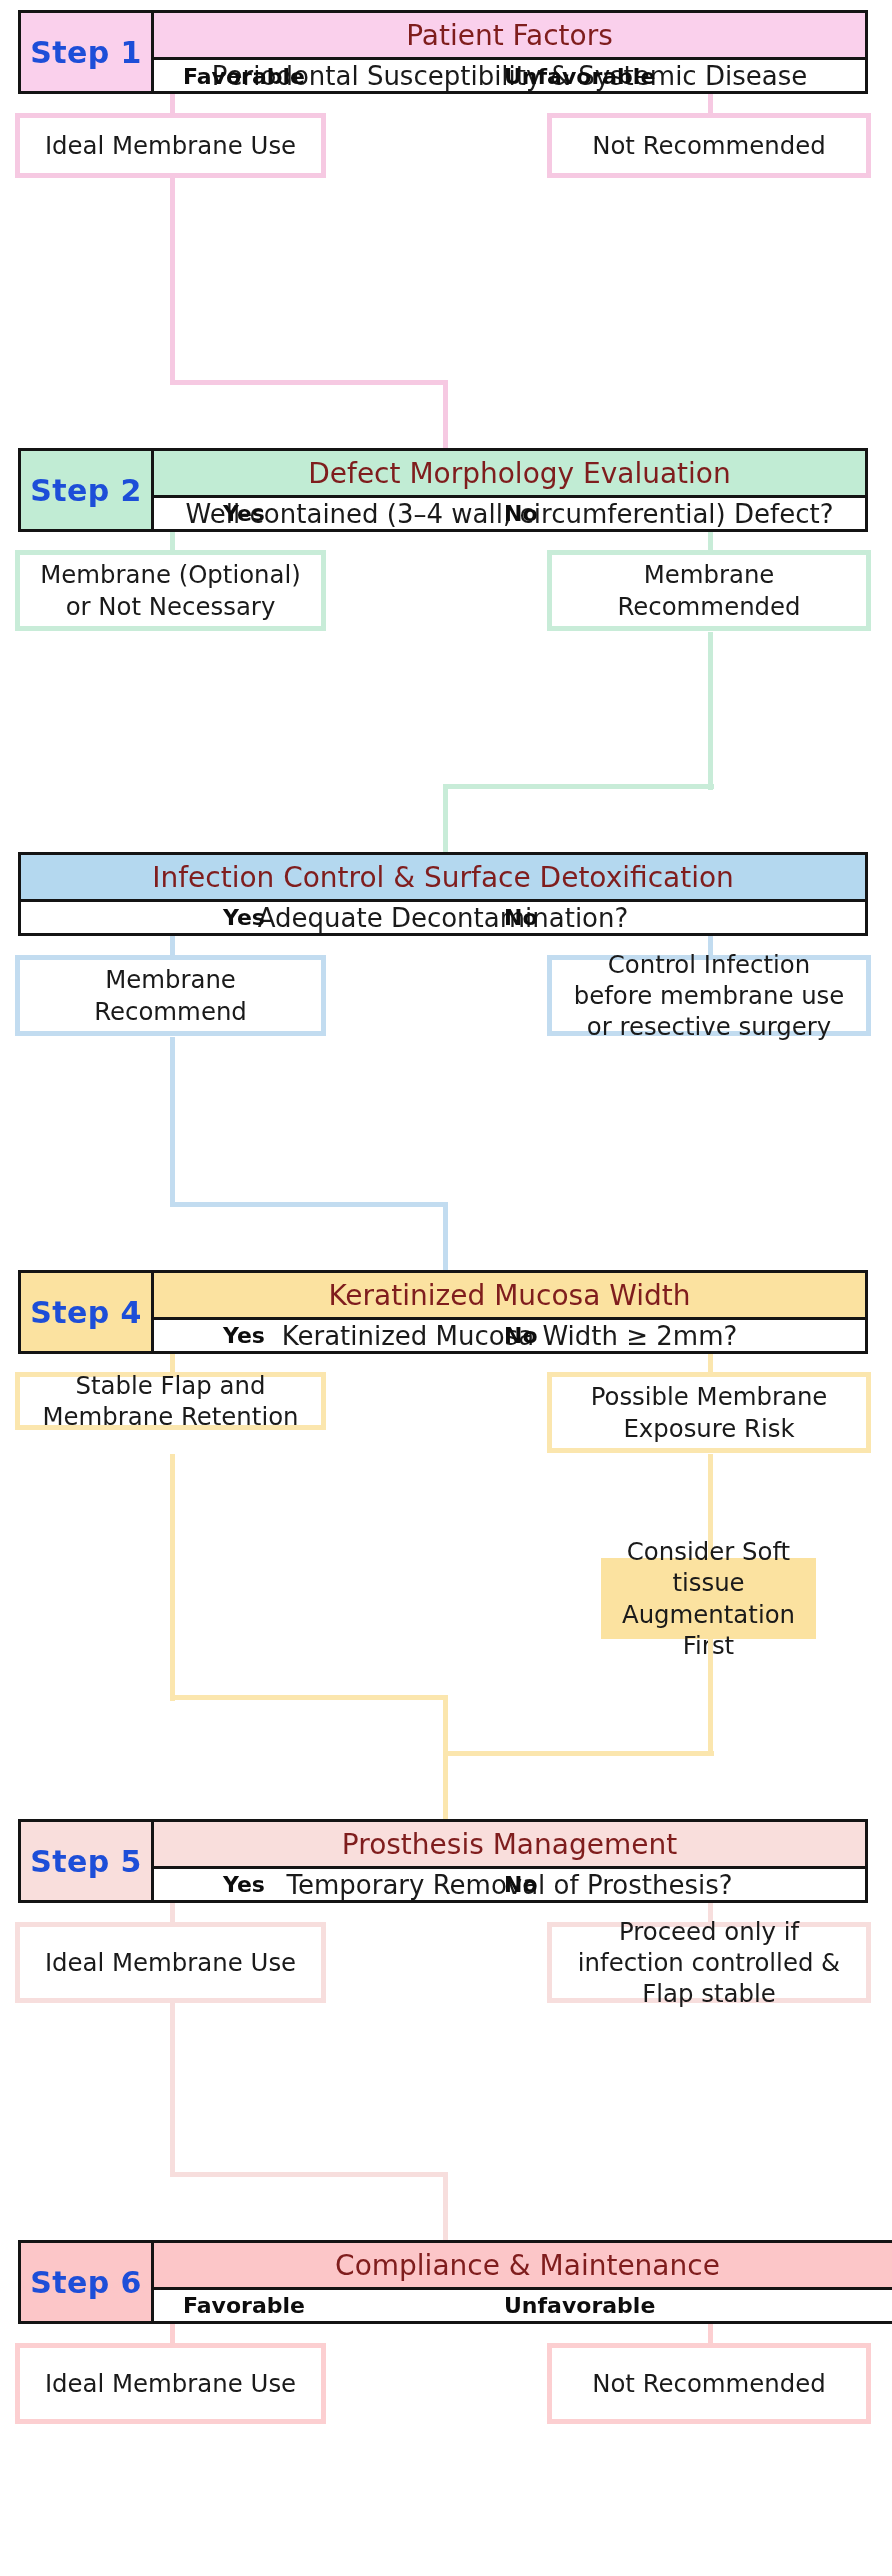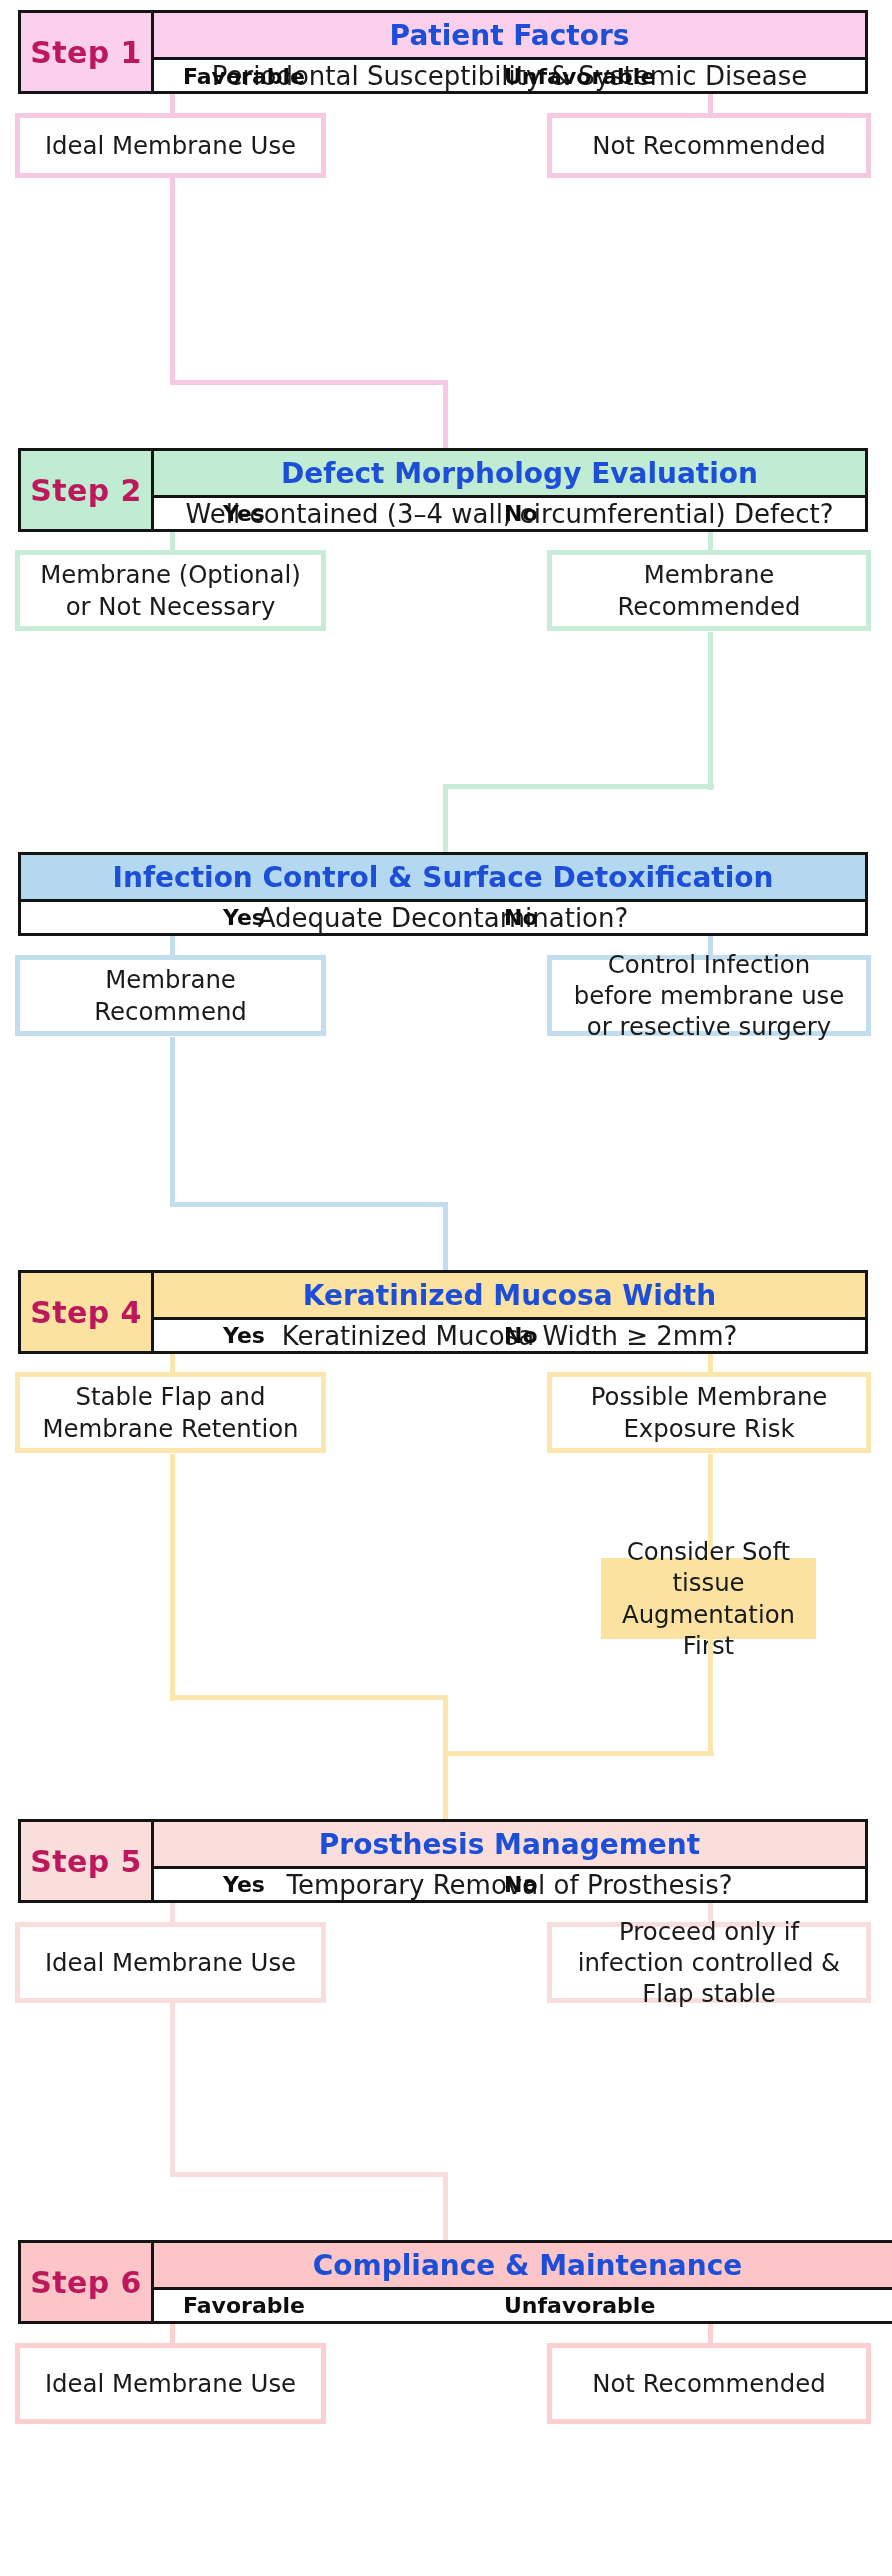--- a/index.html
+++ b/index.html
@@ -25,39 +25,39 @@
   }
   .step-cell{
     flex:0 0 133px;
     display:flex;
     align-items:center;
     justify-content:center;
     border-right:3.7px solid #141414;
     box-sizing:border-box;
     font-weight:bold;
     font-size:30px;
-    color:#be185d;
+    color:#1d4ed8;
     letter-spacing:0.4px;
   }
   .step-right{
     flex:1 1 auto;
     display:flex;
     flex-direction:column;
     min-width:0;
   }
   .step-title{
     flex:0 0 47px;
     display:flex;
     align-items:center;
     justify-content:center;
     border-bottom:3.7px solid #141414;
     box-sizing:border-box;
-    font-weight:bold;
+    font-weight:normal;
     font-size:28px;
-    color:#1d4ed8;
+    color:#7f1d1d;
     white-space:nowrap;
   }
   .step-sub{
     flex:1 1 auto;
     display:flex;
     align-items:center;
     justify-content:center;
     background:#ffffff;
     font-size:26px;
     color:#1a1a1a;
@@ -162,21 +162,21 @@
       <div class="step-cell" style="background: rgb(251, 226, 160);">
         <span>Step 4</span>
       </div>
       <div class="step-right">
         <div class="step-title" style="background: rgb(251, 226, 160);">Keratinized Mucosa Width</div>
         <div class="step-sub">Keratinized Mucosa Width ≥ 2mm?</div>
       </div>
     </div>
     <div class="branch-label" style="top: 1323px; left: 244px; transform: translateX(-50%);">Yes</div>
     <div class="branch-label" style="top: 1323px; left: 504px;">No</div>
-    <div class="out-box" style="left: 15px; top: 1372px; width: 311px; height: 81px; border-color: rgb(251, 230, 174);">Stable Flap and<br>Membrane Retention</div>
+    <div class="out-box" style="left: 15px; top: 1372px; width: 311px; height: 58px; border-color: rgb(251, 230, 174);">Stable Flap and<br>Membrane Retention</div>
     <div class="out-box" style="left: 547px; top: 1372px; width: 324px; height: 81px; border-color: rgb(251, 230, 174);">Possible Membrane<br>Exposure Risk</div>
     <div class="conn" style="left: 708px; top: 1454px; width: 5.2px; height: 104px; background: rgb(251, 230, 174);"></div>
     <div class="out-box filled" style="left: 601px; top: 1558px; width: 215px; height: 81px; background: rgb(251, 226, 160);">Consider Soft tissue<br>Augmentation First</div>
     <div class="conn" style="left: 708px; top: 1639px; width: 5.2px; height: 117px; background: rgb(251, 230, 174);"></div>
     <div class="conn" style="left: 170px; top: 1454px; width: 5.2px; height: 247px; background: rgb(251, 230, 174);"></div>
     <div class="conn" style="left: 170px; top: 1695px; width: 278px; height: 5.2px; background: rgb(251, 230, 174);"></div>
     <div class="conn" style="left: 443px; top: 1695px; width: 5.2px; height: 61px; background: rgb(251, 230, 174);"></div>
     <div class="conn" style="left: 443px; top: 1751px; width: 271px; height: 5.2px; background: rgb(251, 230, 174);"></div>
     <div class="conn" style="left: 443px; top: 1751px; width: 5.2px; height: 68px; background: rgb(251, 230, 174);"></div>
     <div class="conn" style="left: 441px; top: 1903px; width: 5.2px; background: rgb(247, 222, 221);"></div>

